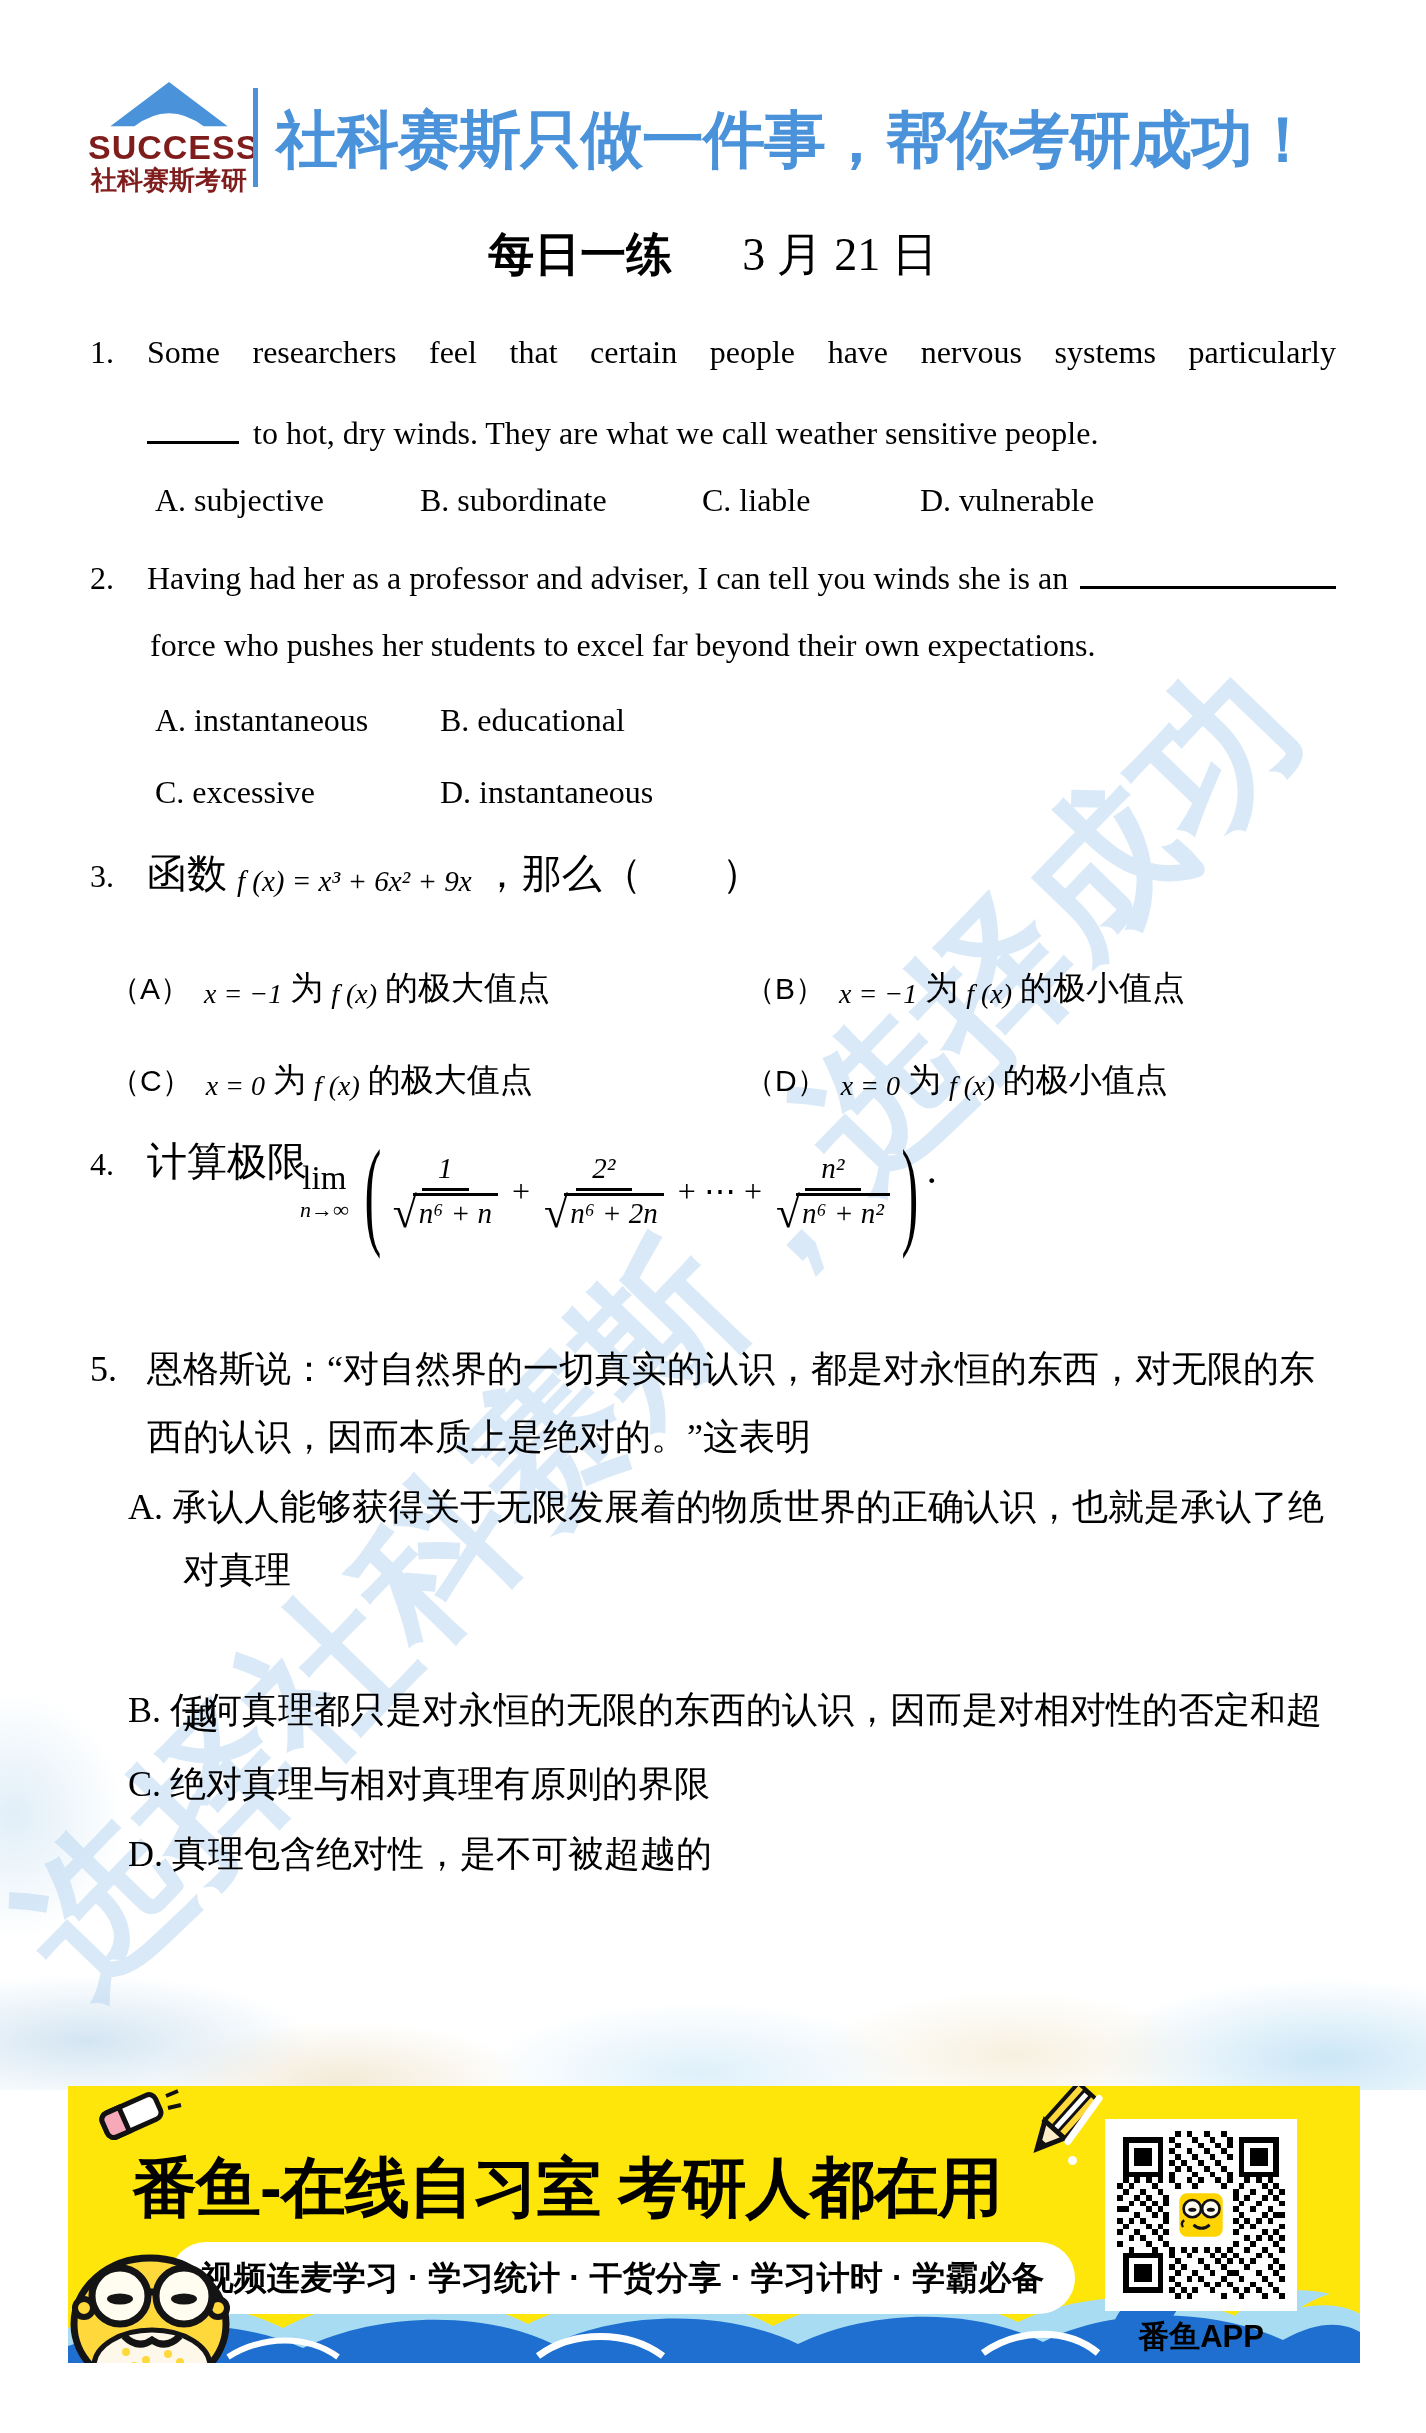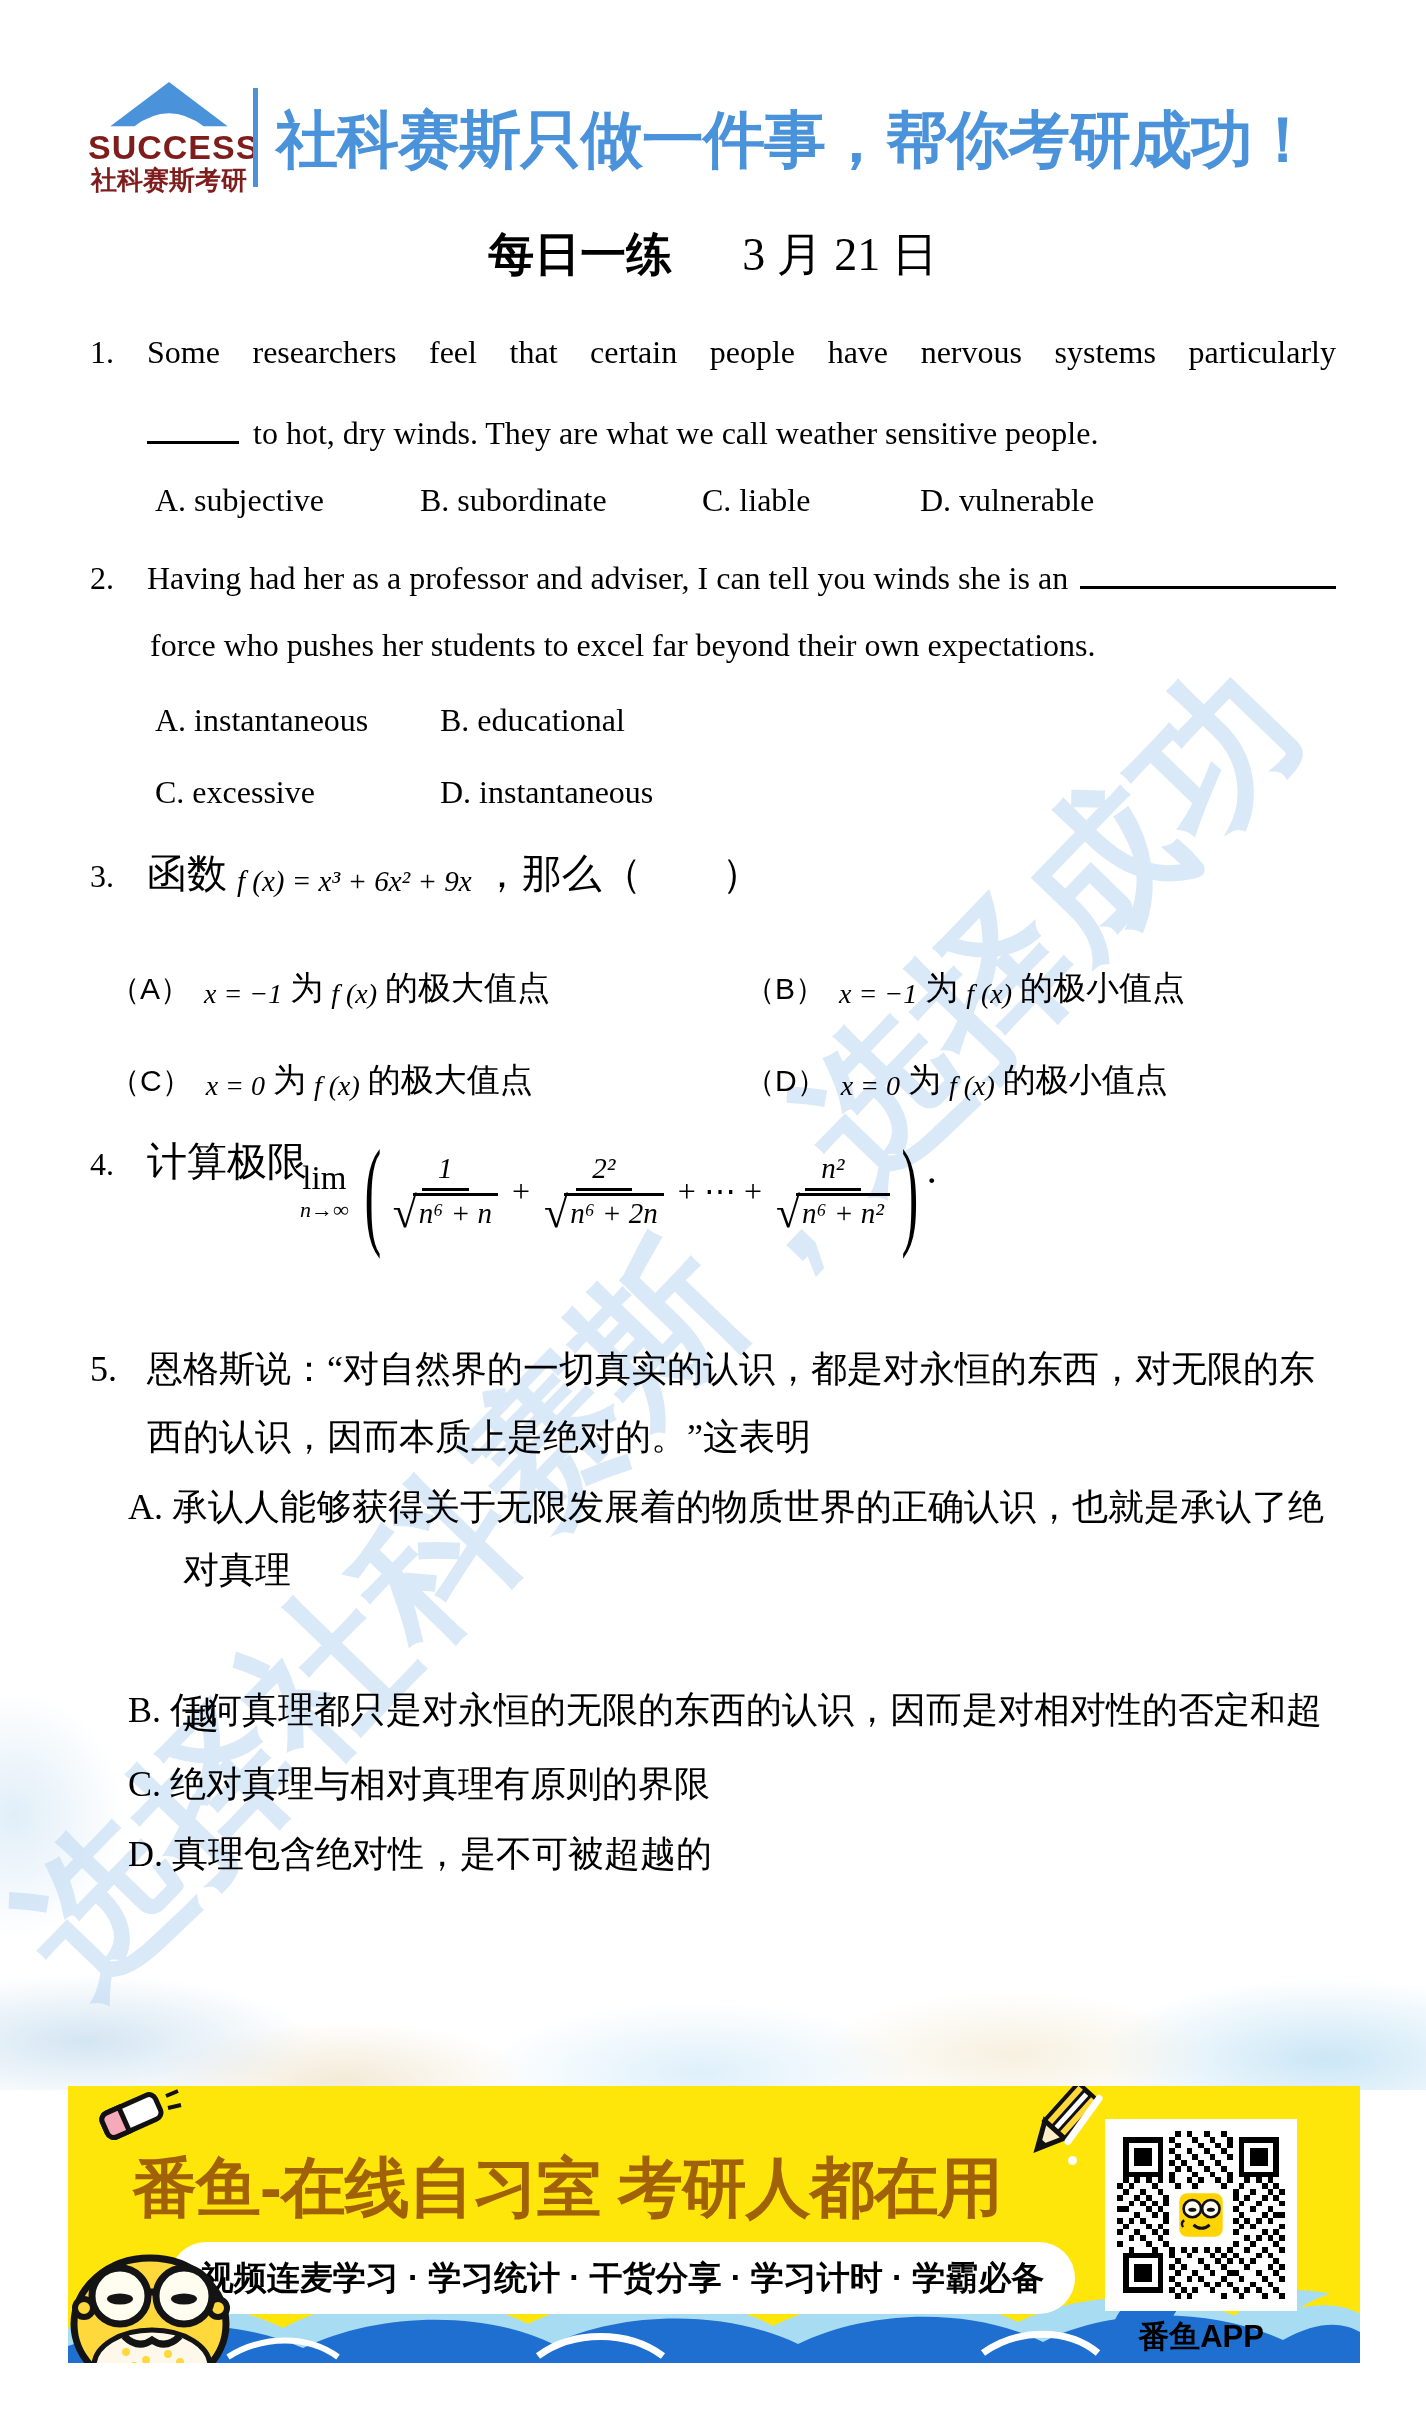--- a/index.html
+++ b/index.html
@@ -87,21 +87,21 @@
     radial-gradient(ellipse 270px 85px at 24% 96%, rgba(235,220,188,0.60), transparent 70%),
     radial-gradient(ellipse 310px 100px at 49% 92%,rgba(190,225,245,0.50), transparent 70%),
     radial-gradient(ellipse 280px 90px at 71% 84%, rgba(240,228,198,0.55), transparent 70%),
     radial-gradient(ellipse 330px 115px at 93% 86%,rgba(168,214,240,0.60), transparent 70%);}
   .blob-left{left:-45px;top:1690px;width:170px;height:250px;z-index:1;background:
     radial-gradient(ellipse at 35% 50%, rgba(188,218,240,0.45), transparent 70%);}
 
   
   .banner{left:68px;top:2086px;width:1292px;height:277px;background:#ffe60a;overflow:hidden;z-index:3;}
   .banner-title{position:absolute;left:64px;top:58px;font-family:"Liberation Sans",sans-serif;
-                font-weight:900;font-size:65px;letter-spacing:-1px;color:#a16207;white-space:nowrap;}
+                font-weight:900;font-size:65px;letter-spacing:-1px;color:#000000;white-space:nowrap;}
   .pill{position:absolute;left:102px;top:156px;width:905px;height:72px;background:#fff;border-radius:36px;
         display:flex;align-items:center;justify-content:center;z-index:4;}
   .pill-text{font-family:"Liberation Sans",sans-serif;font-weight:700;font-size:33px;white-space:nowrap;}
   .qr-box{position:absolute;left:1037px;top:33px;width:192px;height:192px;background:#fff;
           display:flex;align-items:center;justify-content:center;z-index:4;}
   .qr-label{position:absolute;left:1037px;top:230px;width:192px;text-align:center;
             font-family:"Liberation Sans",sans-serif;font-weight:800;font-size:31px;z-index:4;}
   .waves{position:absolute;left:0;bottom:0;width:1292px;height:115px;z-index:2;}
   .fish{position:absolute;left:0px;top:164px;z-index:5;}
   .pencil{position:absolute;left:945px;top:-8px;z-index:3;}

